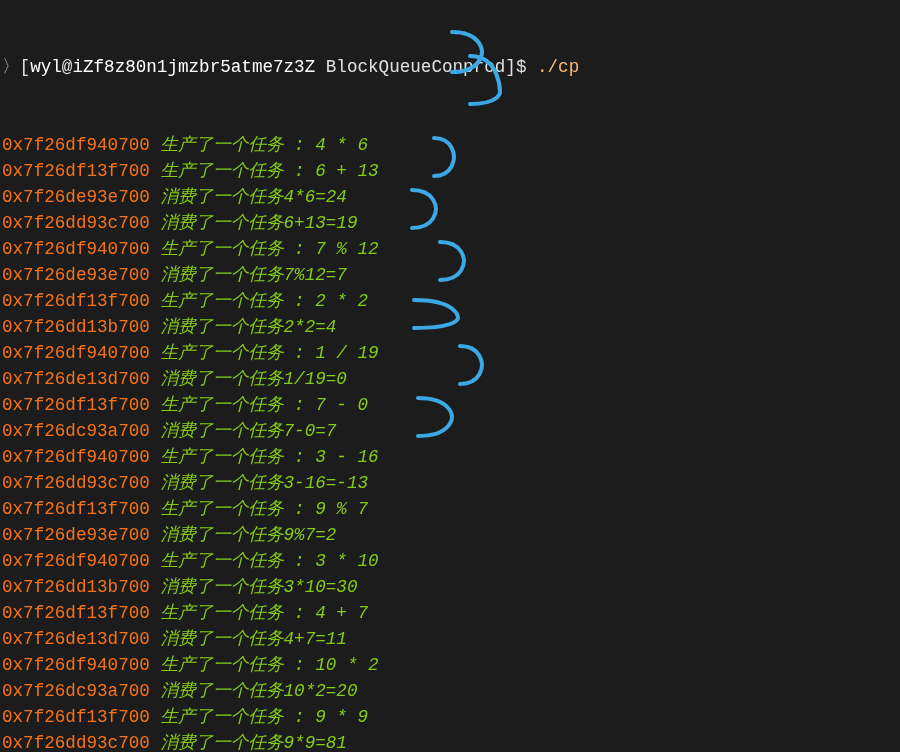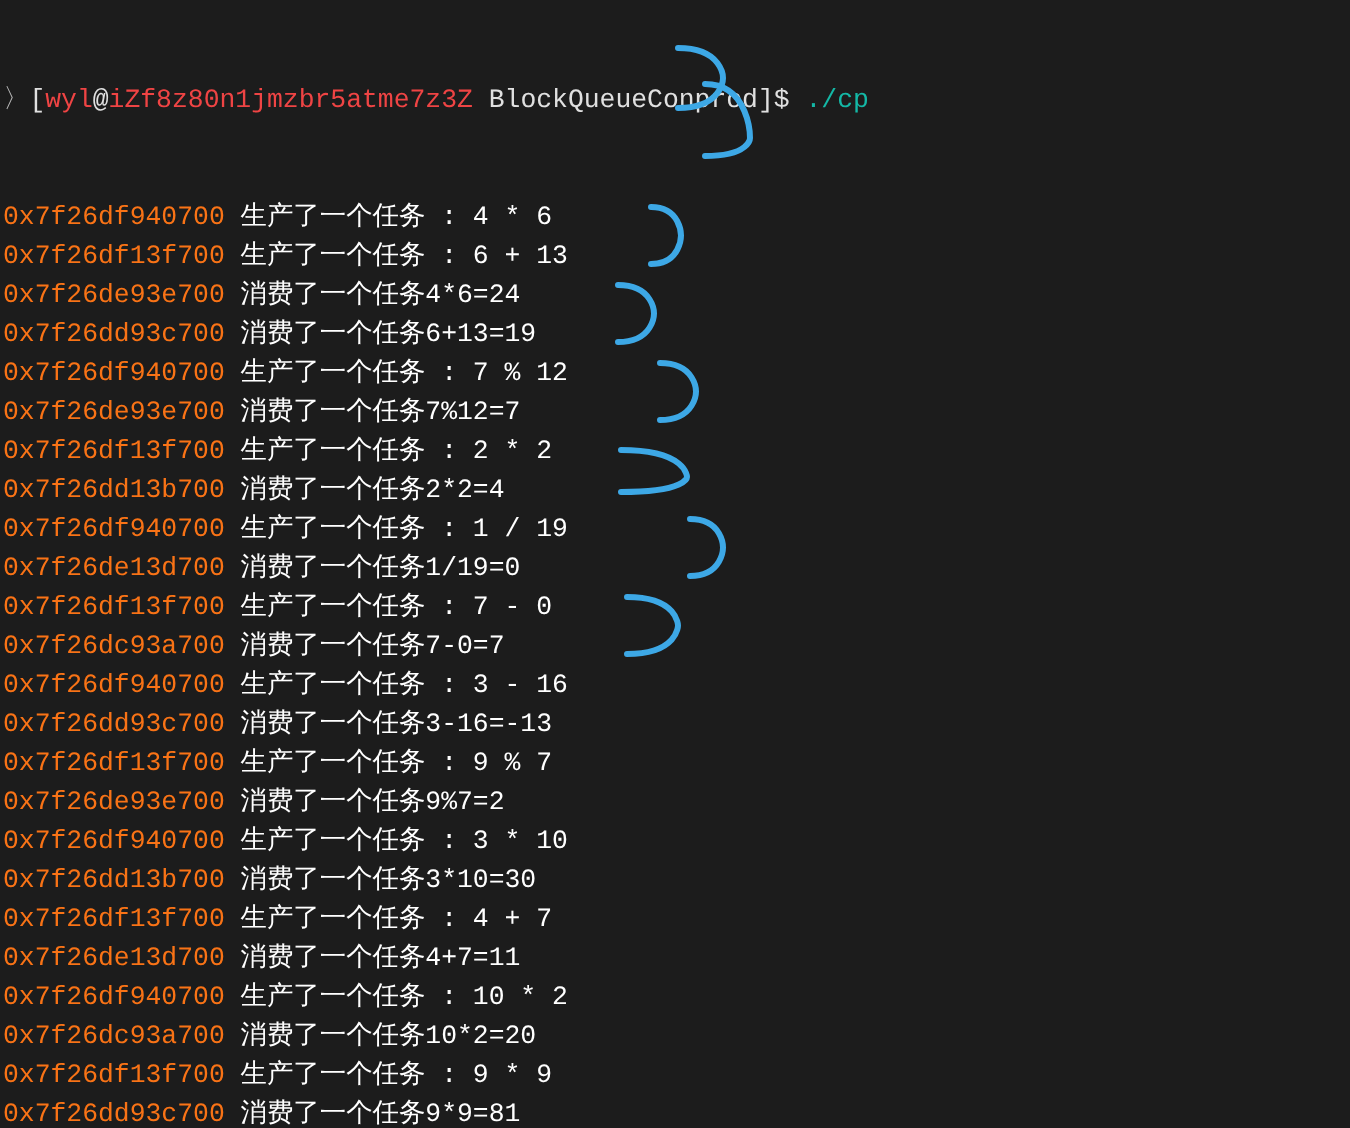--- a/index.html
+++ b/index.html
@@ -14,25 +14,25 @@
     position: relative;
     font-family: Consolas, "Courier New", monospace;
     font-size: 17.6px;
     line-height: 26px;
     color: #d8d8d8;
     padding: 2px 0 0 2px;
     white-space: pre;
   }
   .line { height: 26px; position: relative; }
   .prompt-symbol { color: #b8b8b8; }
-  .user { color: #ef4444; text-align: center; }
+  .user { color: #ffffff; text-align: center; }
   .bracket, .at, .path, .dollar { color: #e0e0e0; }
-  .cmd { color: #14b8a6; }
+  .cmd { color: #fdba74; }
   .addr { color: #f97316; }
-  .msg, .expr { color: #ffffff; }
+  .msg, .expr { color: #84cc16; font-style: italic; }
   svg.annot {
     position: absolute;
     top: 28px;
     left: 0;
     pointer-events: none;
     overflow: visible;
   }
   svg.annot path {
     stroke: #3da8e6;
     stroke-width: 4;

